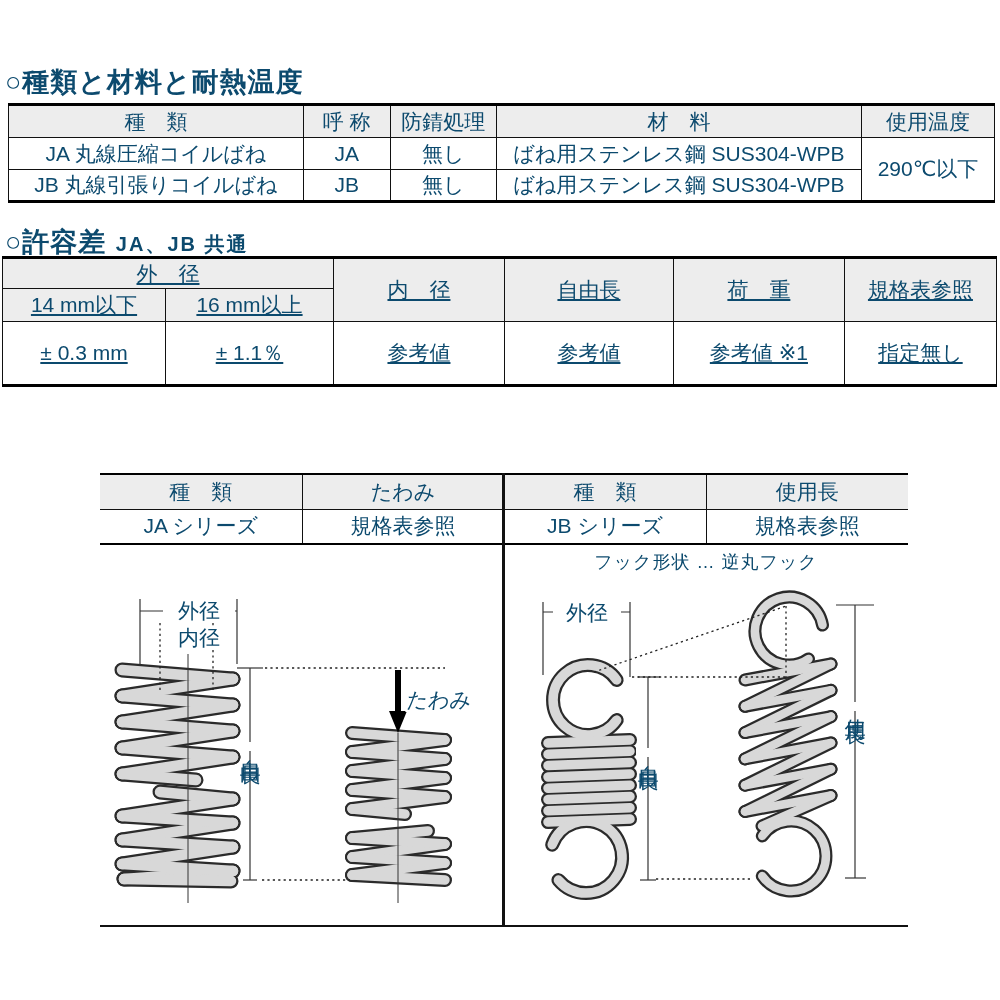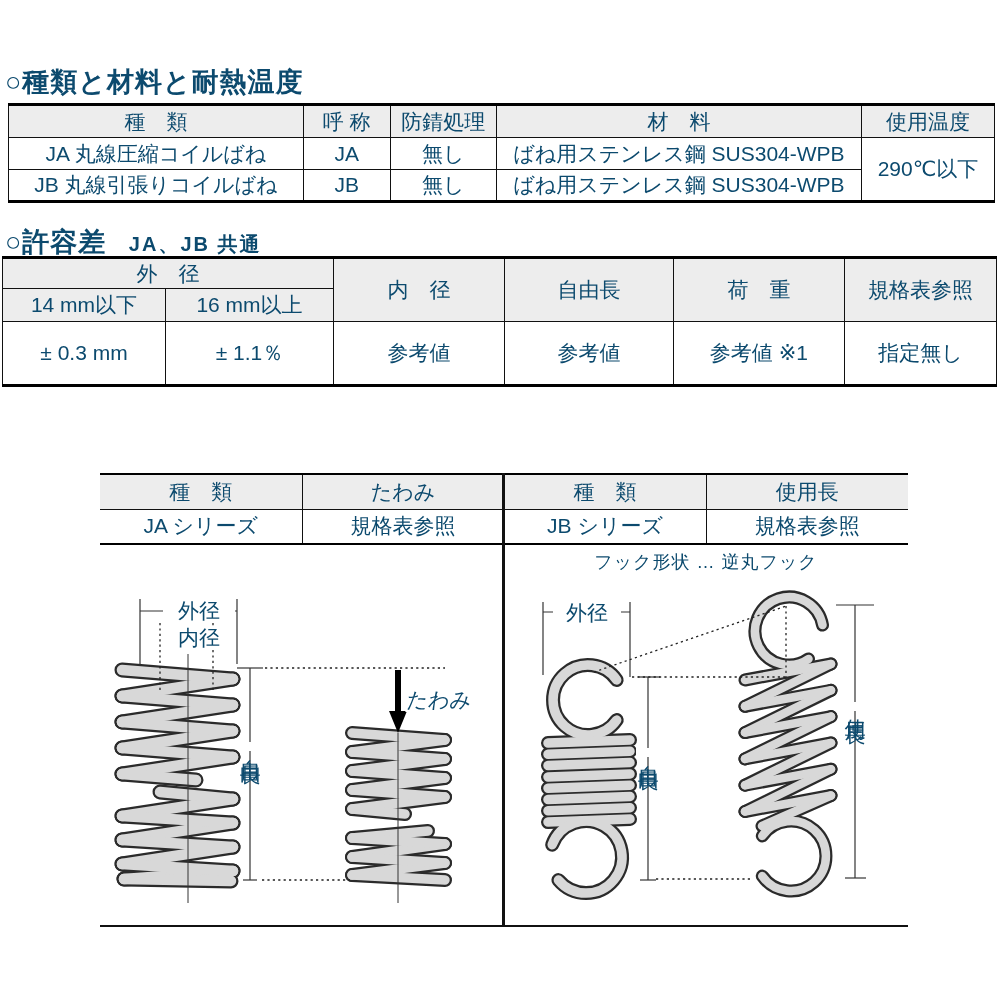--- a/index.html
+++ b/index.html
@@ -62,24 +62,24 @@
       <td class="thick-bottom">JB  丸線引張りコイルばね</td>
       <td class="thick-bottom">JB</td>
       <td class="thick-bottom">無し</td>
       <td class="thick-bottom">ばね用ステンレス鋼 SUS304-WPB</td>
     </tr>
   </tbody>
     </table>
 
   <div class="title" style="left:5px;top:224px;">
     <span>○許容差</span>
-    <span class="subtitle" style="margin-left:14px;">JA、JB 共通</span>
+    <span class="subtitle" style="margin-left:1px;">JA、JB 共通</span>
   </div>
 
-  <table id="t2" style="left:2px;top:256px;width:995px;">
+  <table id="t2" style="left:2px;top:256px;width:995px;text-decoration:underline;">
     <colgroup>
         <col style="width:16.4%">
         <col style="width:16.9%">
         <col style="width:17.2%">
         <col style="width:17.0%">
         <col style="width:17.2%">
         <col style="width:15.3%">
       </colgroup>
     <tbody>
         <tr style="height:31px;">

